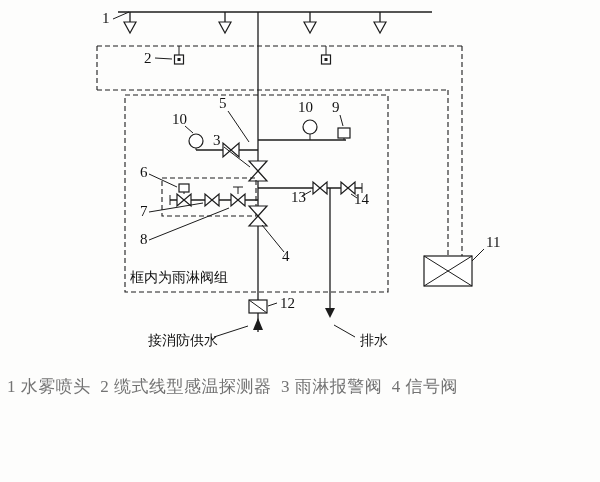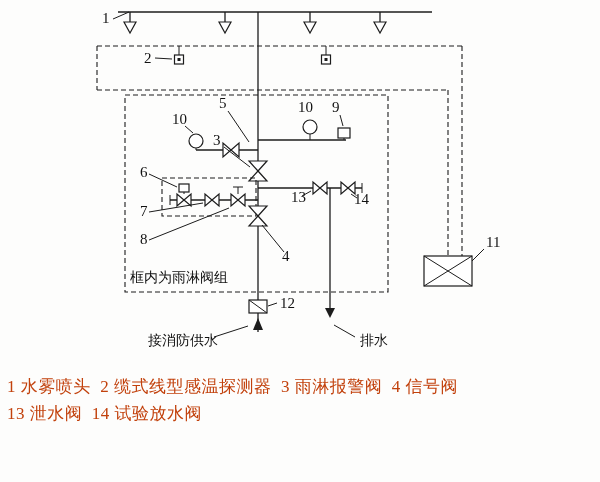--- a/index.html
+++ b/index.html
@@ -9,21 +9,21 @@
   }
   svg { position:absolute; left:0; top:0; }
   .pipe  { stroke:#1c1c1c; stroke-width:1.3; fill:none; }
   .thin  { stroke:#1c1c1c; stroke-width:1;   fill:none; }
   .dash  { stroke:#1c1c1c; stroke-width:1.1; fill:none; stroke-dasharray:5 3; }
   .sym   { fill:#ffffff; stroke:#1c1c1c; stroke-width:1.2; }
   .symf  { fill:#1c1c1c; stroke:none; }
   .lbl   { font-size:15px; fill:#111; }
   .note  { font-size:14px; fill:#111; }
   .legend { position:absolute; left:7px; top:373px; right:4px; }
-  .legend p { margin:0; font-size:17px; line-height:27px; color:#c2410c;
+  .legend p { margin:0; font-size:17px; line-height:27px; color:#737373;
               white-space:pre-wrap; letter-spacing:0.5px; }
 </style>
 </head>
 <body>
 
 <div class="page">
 
   <svg width="600" height="362" viewBox="0 0 600 362">
 
     <g>
@@ -187,16 +187,15 @@
       <line class="thin" x1="424" y1="256" x2="472" y2="286"></line>
       <line class="thin" x1="472" y1="256" x2="424" y2="286"></line>
       <line class="thin" x1="484" y1="249" x2="472" y2="261"></line>
       <text class="lbl" x="486" y="247">11</text>
     </g>
 
   </svg>
 
   <div class="legend">
     <p>1 水雾喷头  2 缆式线型感温探测器  3 雨淋报警阀  4 信号阀</p>
-    <p>13 泄水阀  14 试验放水阀</p>
   </div>
 
 </div>
 
 </body></html>

